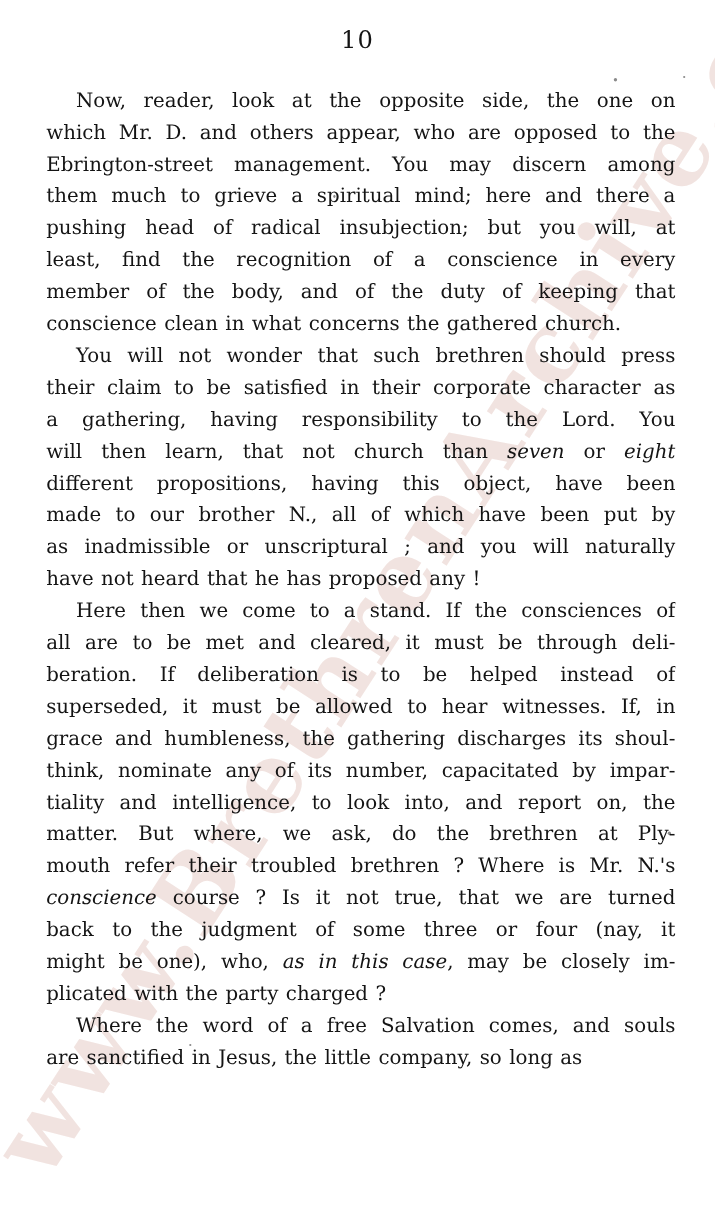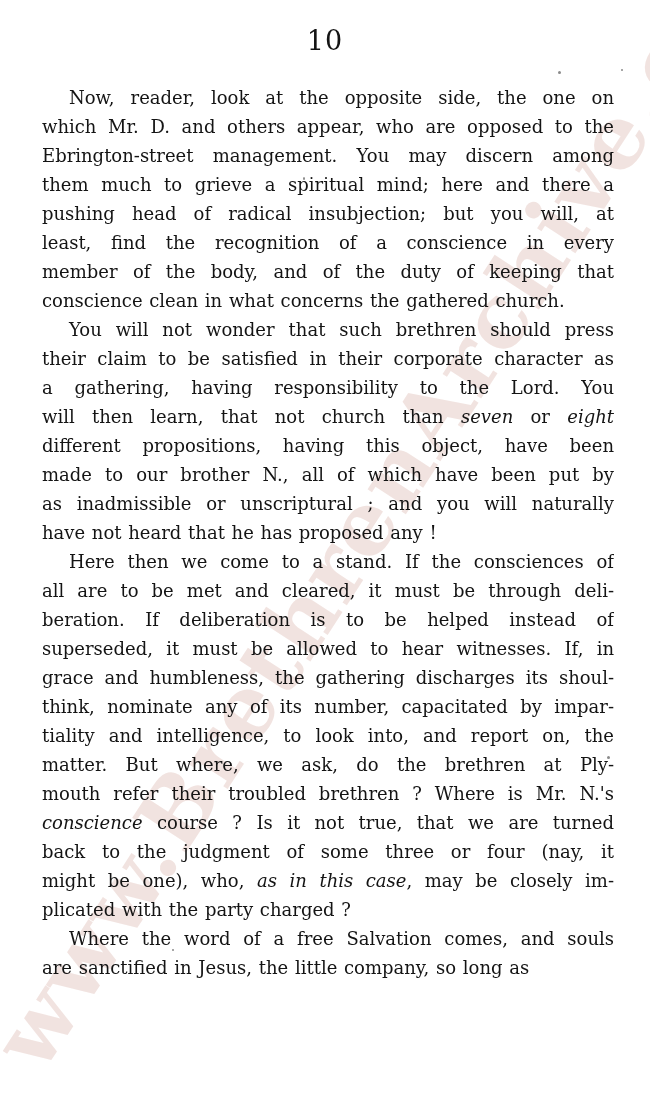--- a/index.html
+++ b/index.html
@@ -33,21 +33,21 @@
     letter-spacing: 3px;
     white-space: nowrap;
     opacity: 0.28;
   }
   .content {
     position: relative;
     z-index: 1;
   }
   .page-number {
     text-align: center;
-    font-size: 27px;
+    font-size: 22px;
     letter-spacing: 1px;
     padding-top: 25px;
     font-weight: 500;
   }
   .text-block {
     margin: 27px 0 0 42px;
     width: 572px;
     font-size: 18px;
     line-height: 29px;
   }

